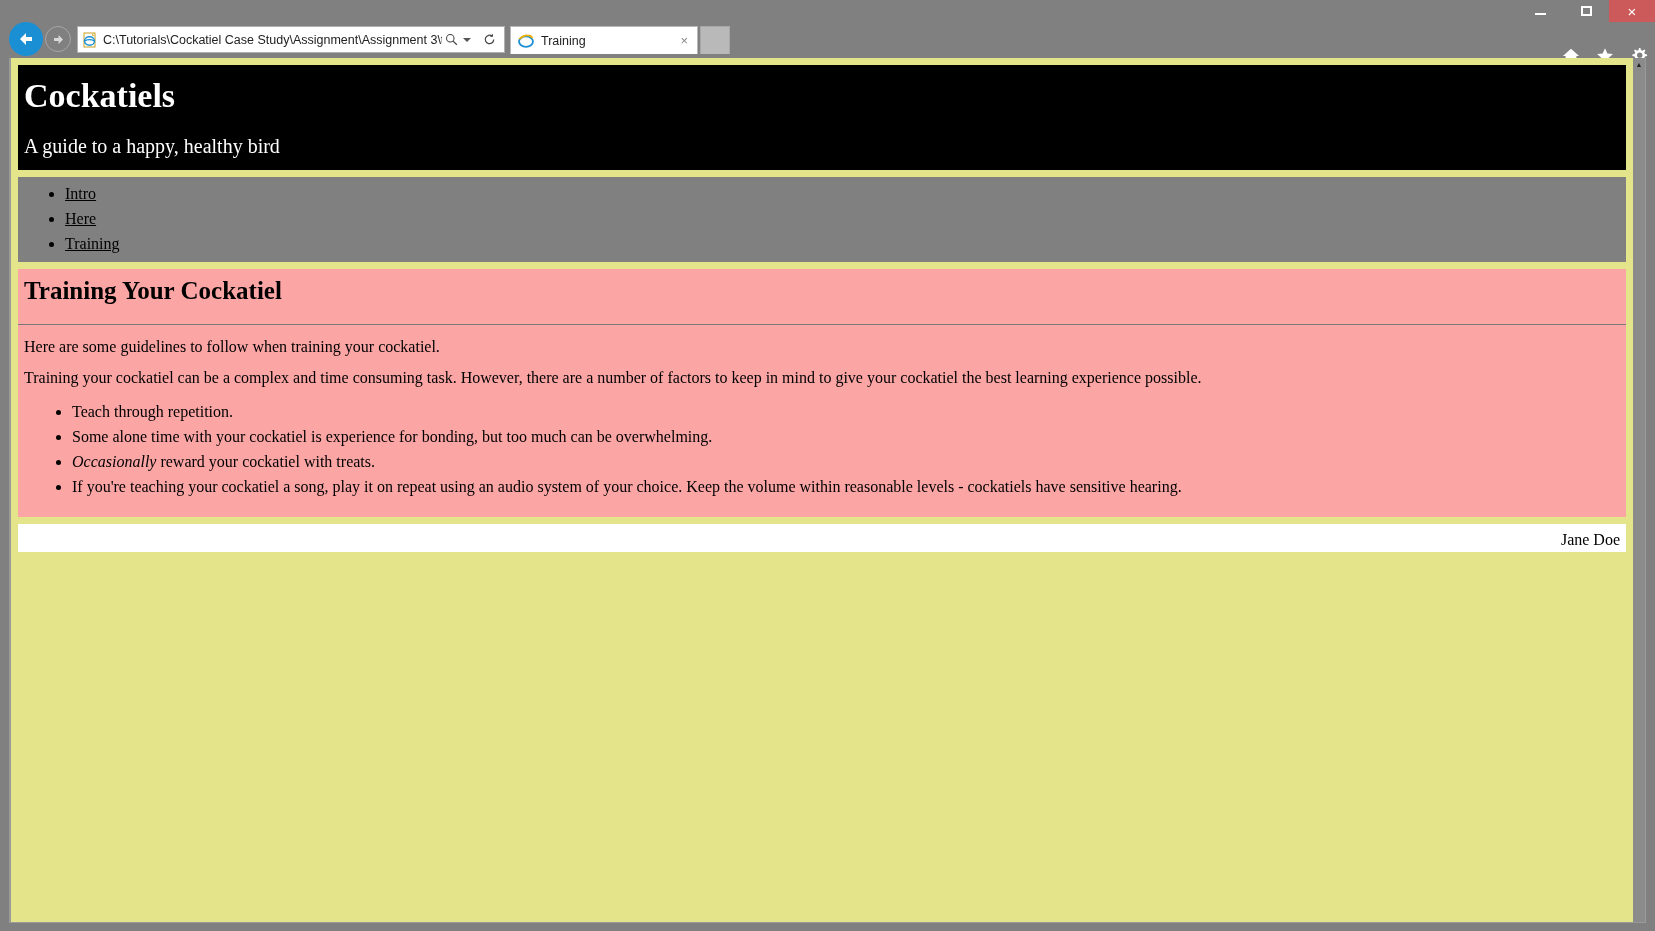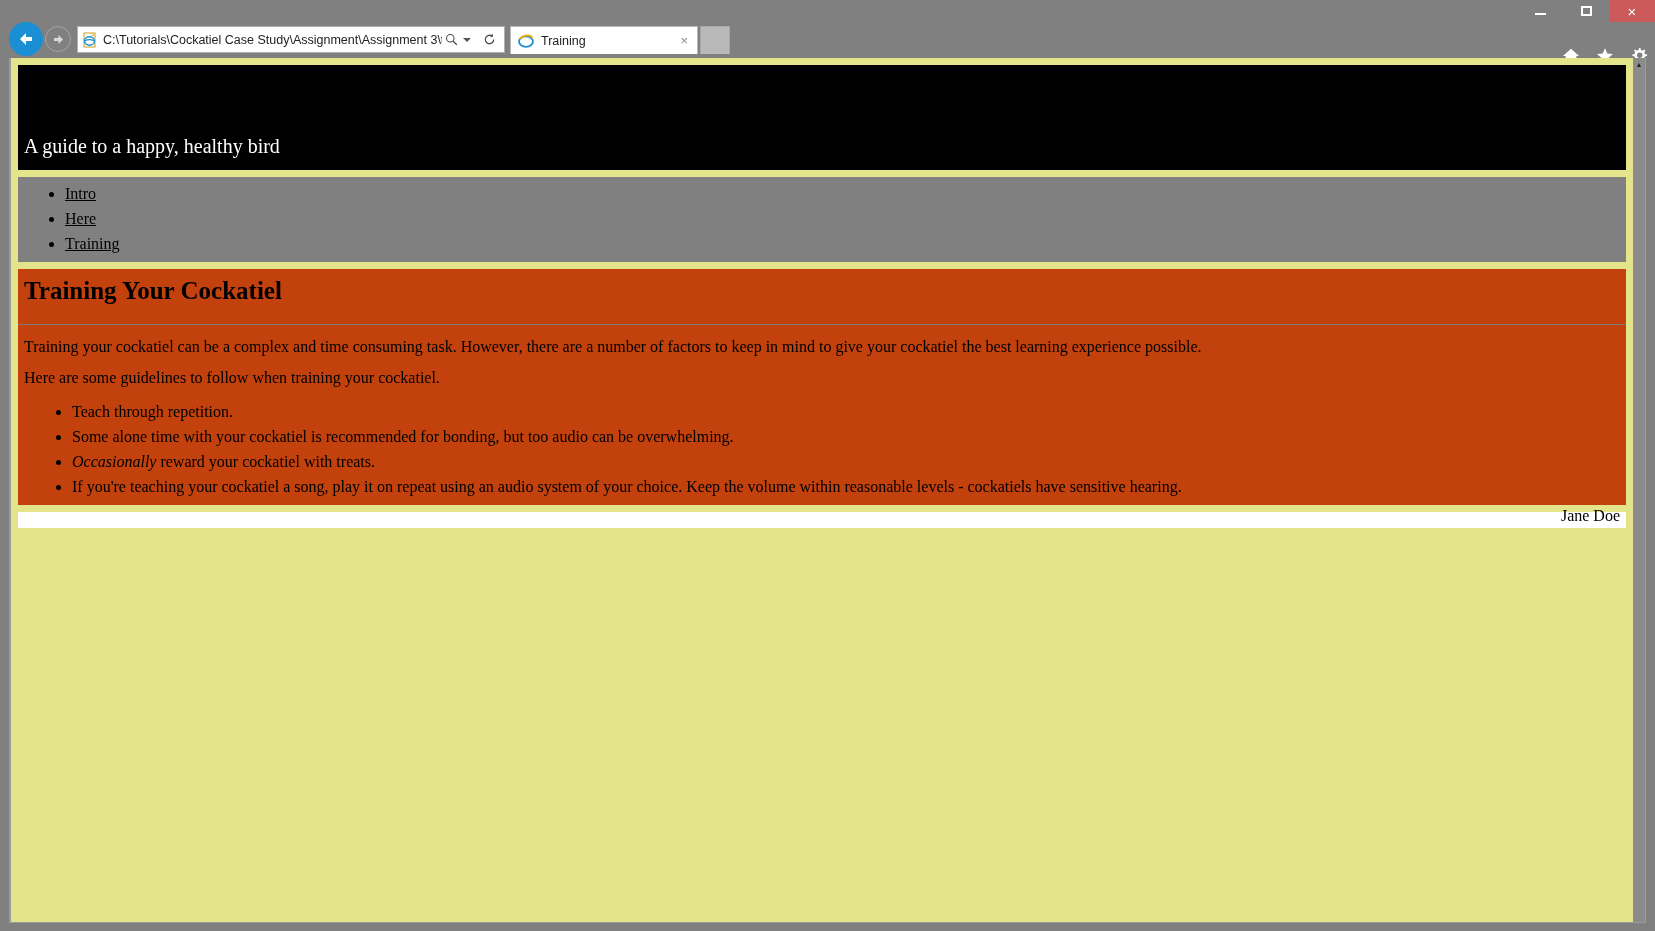--- a/index.html
+++ b/index.html
@@ -217,23 +217,23 @@
   #nav-list a {
     color: #000000;
     text-decoration: underline;
     font-size: 16px;
     font-family: "Liberation Serif", serif;
     text-align: center;
   }
 
   
   #main-article {
-    background: #c2410c;
+    background: #fca5a5;
     margin-top: 7px;
-    padding: 0 0 6px 0;
+    padding: 0 0 18px 0;
     font-family: "Liberation Serif", serif;
   }
   #article-heading {
     font-family: "Liberation Serif", serif;
     font-size: 25px;
     font-weight: bold;
     margin: 0;
     padding: 8px 0 0 6px;
     color: #000;
     line-height: 1.15;
@@ -260,21 +260,21 @@
     padding-left: 47px;
     color: #000;
   }
   #guideline-list li { line-height: 25px; }
   .em-text { font-style: italic; }
 
   
   #site-footer {
     background: #ffffff;
     margin-top: 7px;
-    height: 16px;
+    height: 28px;
     font-family: "Liberation Serif", serif;
     position: relative;
   }
   #footer-author {
     position: absolute;
     right: 6px;
     bottom: 3px;
     font-size: 16px;
     color: #000;
   }
@@ -364,48 +364,49 @@
         </svg>
       </span>
     </div>
   </div>
 
   <div id="viewport">
 
     <div id="page-scroll-area">
 
       <header id="site-header">
+        <h1 id="site-title">Cockatiels</h1>
         <p id="site-tagline">A guide to a happy, healthy bird</p>
       </header>
 
       <nav id="nav-band">
         <ul id="nav-list">
           <li>
             <a href="#">Intro</a>
           </li>
           <li>
             <a href="#">Here</a>
           </li>
           <li>
             <a href="#">Training</a>
           </li>
         </ul>
       </nav>
 
       <main id="main-article">
         <h2 id="article-heading">Training Your Cockatiel</h2>
         <hr id="article-rule">
+        <p class="article-paragraph">Here are some guidelines to follow when training your cockatiel.</p>
         <p class="article-paragraph">Training your cockatiel can be a complex and time consuming task. However, there are a number of factors to keep in mind to give your cockatiel the best learning experience possible.</p>
-        <p class="article-paragraph">Here are some guidelines to follow when training your cockatiel.</p>
         <ul id="guideline-list">
           <li>
             <span>Teach through repetition.</span>
           </li>
           <li>
-            <span>Some alone time with your cockatiel is recommended for bonding, but too audio can be overwhelming.</span>
+            <span>Some alone time with your cockatiel is experience for bonding, but too much can be overwhelming.</span>
           </li>
           <li>
             <em class="em-text">Occasionally</em><span> reward your cockatiel with treats.</span>
           </li>
           <li>
             <span>If you're teaching your cockatiel a song, play it on repeat using an audio system of your choice. Keep the volume within reasonable levels - cockatiels have sensitive hearing.</span>
           </li>
         </ul>
       </main>
 

